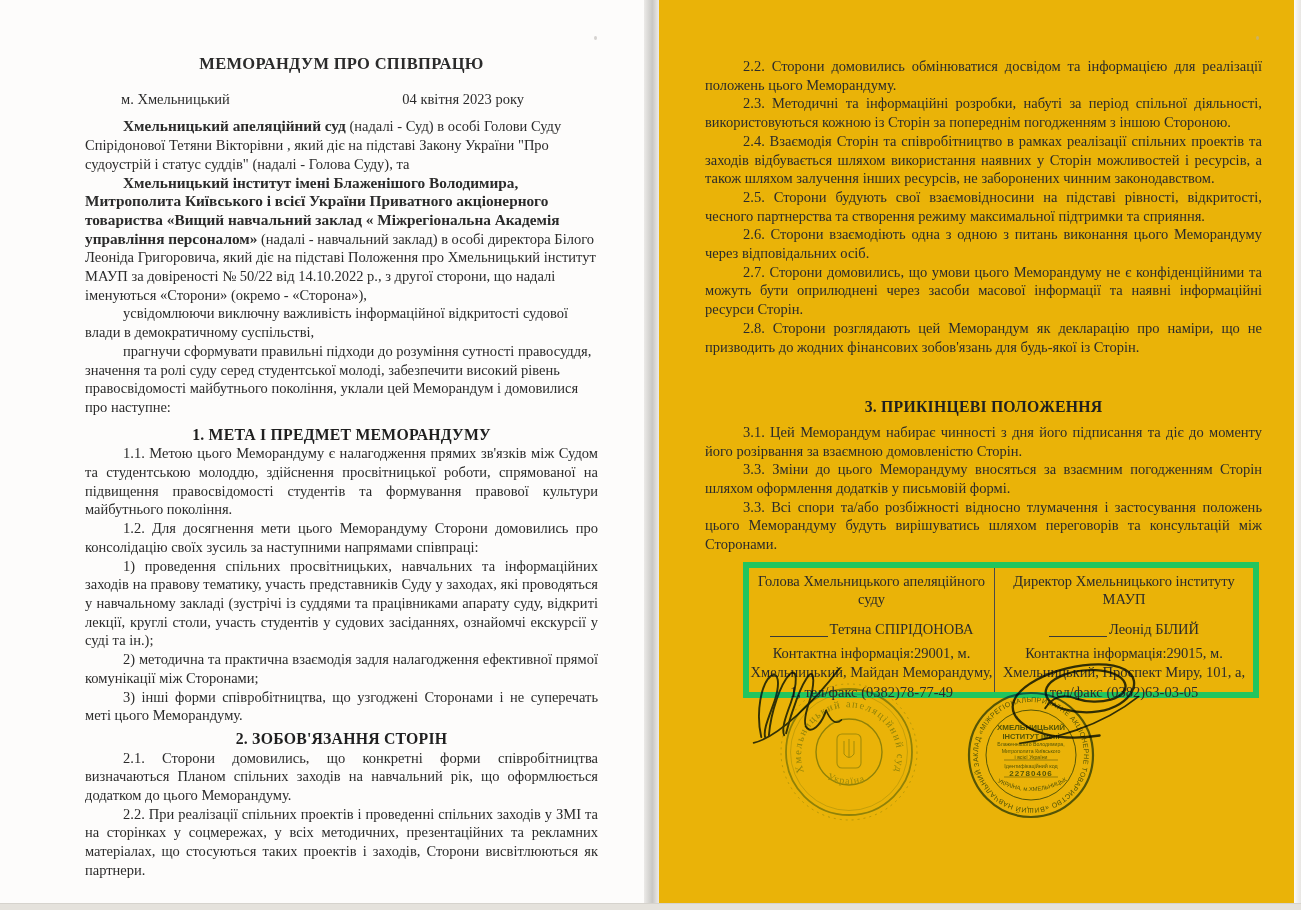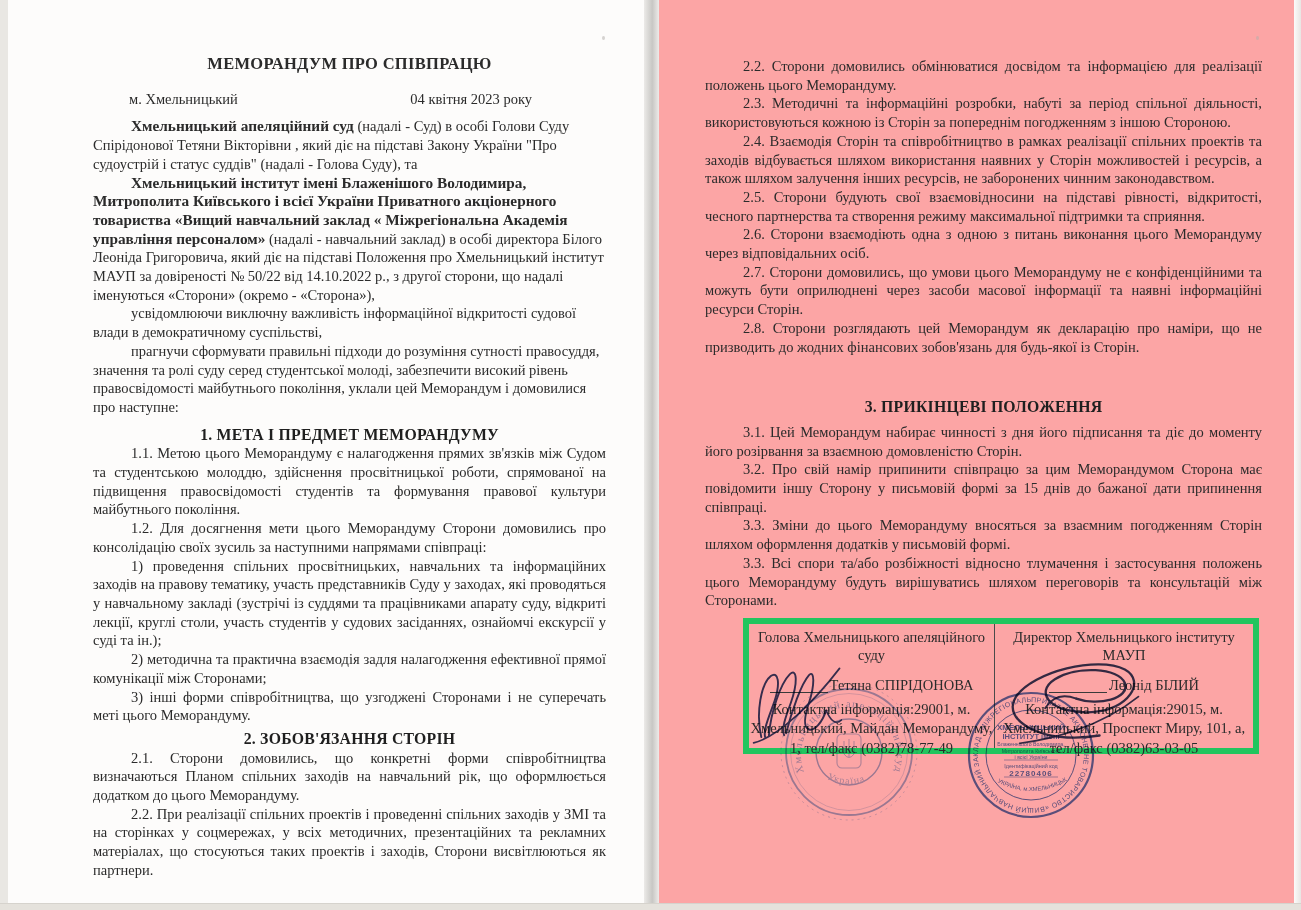--- a/index.html
+++ b/index.html
@@ -1,20 +1,20 @@
 <!DOCTYPE html>
 <html><head>
 <meta charset="utf-8">
 <style>
   html,body{margin:0;padding:0}
   body{width:1301px;height:910px;position:relative;overflow:hidden;background:#e9e7e3;
        font-family:"Liberation Serif","DejaVu Serif",serif;color:#2b2b2b;}
   .page{position:absolute;top:0;height:903px;background:#fdfcfb;}
-  #pageL{left:8px;width:644px;}
-  #pageR{left:659px;width:638px;background:#fca5a5;}
+  #pageL{left:0;width:644px;}
+  #pageR{left:659px;width:638px;background:#eab308;}
   .seam{position:absolute;left:644px;top:0;width:15px;height:903px;
         background:linear-gradient(90deg,#eceae8,#cfcecb 45%,#c8c7c4 55%,#edebe9);}
   .edgeR{position:absolute;left:1294px;top:0;width:7px;height:903px;
         background:linear-gradient(90deg,#fcfbfa,#e8e6e3);}
   .bottomStrip{position:absolute;left:0;top:903px;width:1301px;height:7px;
         background:#e5e2dc;border-top:1px solid #d6d3cd;box-sizing:border-box;}
   .speck{position:absolute;width:3px;height:4px;border-radius:50%;background:#b4b1ad;opacity:.55;}
 
   .col{position:absolute;top:0;font-size:14.5px;line-height:18.7px;}
   #colL{left:85px;width:513px;}
@@ -81,21 +81,20 @@
   <div class="col" id="colR">
     <p class="j">2.2. Сторони домовились обмінюватися досвідом та інформацією для реалізації положень цього Меморандуму.</p>
     <p class="j">2.3.  Методичні та інформаційні розробки, набуті за період спільної діяльності, використовуються кожною із Сторін за попереднім погодженням з іншою Стороною.</p>
     <p class="j">2.4.  Взаємодія Сторін та співробітництво в рамках реалізації спільних проектів та заходів відбувається шляхом використання наявних у Сторін можливостей і ресурсів, а також шляхом залучення інших ресурсів, не заборонених чинним законодавством.</p>
     <p class="j">2.5.  Сторони будують свої взаємовідносини на підставі рівності, відкритості, чесного партнерства та створення режиму максимальної підтримки та сприяння.</p>
     <p class="j">2.6.  Сторони взаємодіють одна з одною з питань виконання цього Меморандуму через відповідальних осіб.</p>
     <p class="j">2.7.  Сторони домовились, що умови цього Меморандуму не є конфіденційними та можуть бути оприлюднені через засоби масової інформації та наявні інформаційні ресурси Сторін.</p>
     <p class="j">2.8. Сторони розглядають цей Меморандум як декларацію про наміри, що не призводить до жодних фінансових зобов'язань для будь-якої із Сторін.</p>
     <div class="h h3m">3.  ПРИКІНЦЕВІ ПОЛОЖЕННЯ</div>
     <p class="j mt6">3.1. Цей Меморандум набирає чинності з дня його підписання та діє до моменту його розірвання за взаємною домовленістю Сторін.</p>
-    <p class="j">3.2.  Про свій намір припинити співпрацю за цим Меморандумом Сторона має повідомити іншу Сторону у письмовій формі за 15 днів до бажаної дати припинення співпраці.</p>
     <p class="j">3.3. Зміни до цього Меморандуму вносяться за взаємним погодженням Сторін шляхом оформлення додатків у письмовій формі.</p>
     <p class="j">3.3. Всі спори та/або розбіжності відносно тлумачення і застосування положень цього Меморандуму будуть вирішуватись шляхом переговорів та консультацій між Сторонами.</p>
 
     <div class="sigtable">
       <div class="sigcell cellL">
         <div class="role">Голова Хмельницького апеляційного</div>
         <div class="role">суду</div>
         <div class="namerow">
           <span class="sigline"></span>
           <span>Тетяна СПІРІДОНОВА</span>

